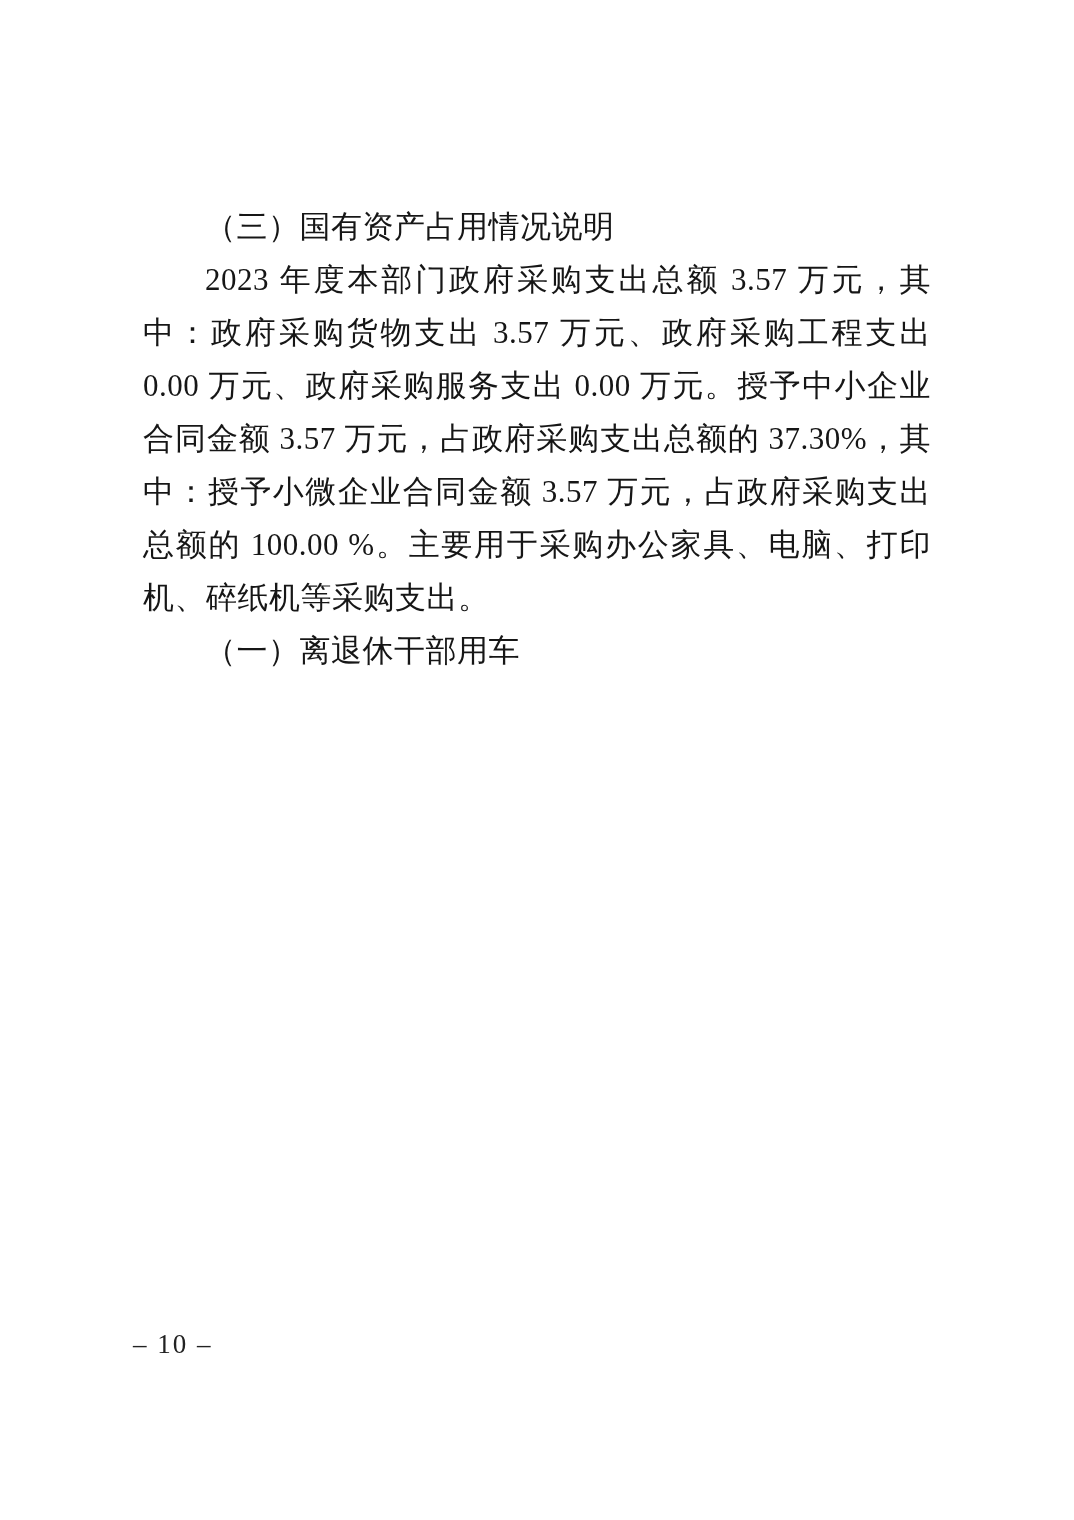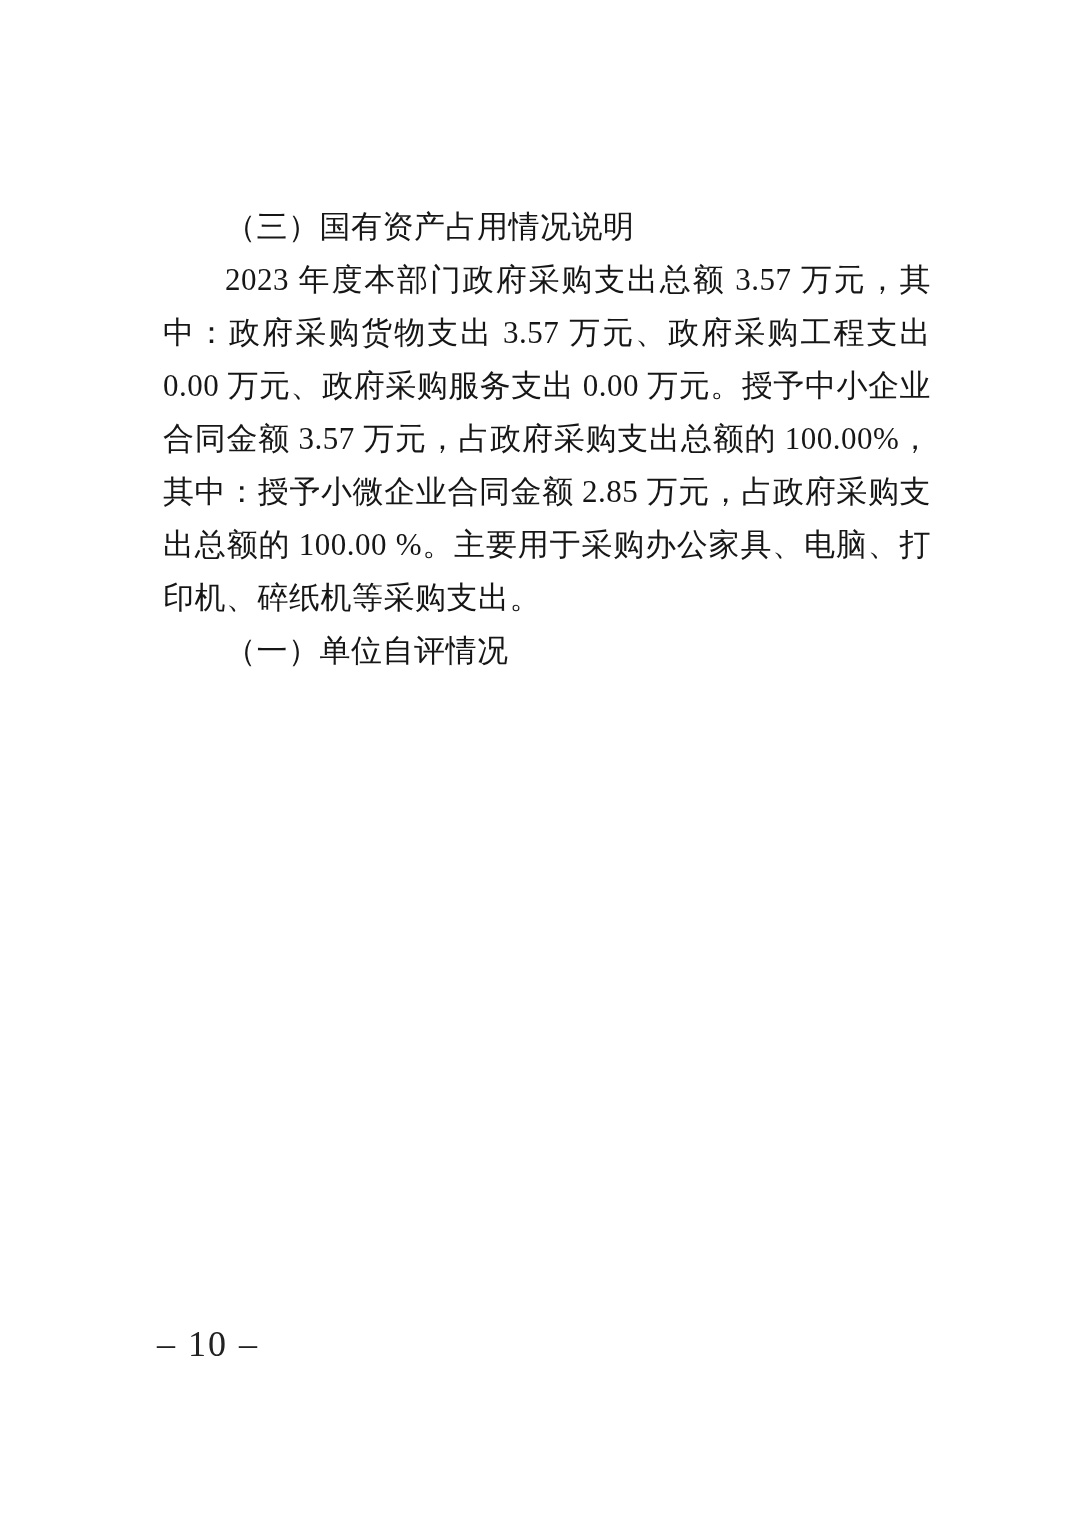--- a/index.html
+++ b/index.html
@@ -1,15 +1,15 @@
 <!DOCTYPE html>
 <html><head>
 <meta charset="utf-8">
 <style>
-  * { box-sizing: border-box; padding-left: 10px; }
+  * { box-sizing: border-box; }
   html, body { margin: 0; padding: 0; }
   body {
     width: 1074px;
     height: 1520px;
     background: #ffffff;
     position: relative;
     font-family: "Liberation Serif", "DejaVu Serif", serif;
     color: #161616;
     overflow: hidden;
   }
@@ -38,32 +38,32 @@
   .subheading {
     font-family: "Liberation Serif", "DejaVu Serif", serif;
   }
   .heading-bold {
     font-weight: 700;
     font-family: "Liberation Sans", "DejaVu Sans", sans-serif;
     letter-spacing: 1px;
   }
   .footer {
     position: absolute;
-    left: 147px;
+    left: 133px;
     top: 1328px;
-    font-size: 36px;
+    font-size: 27px;
     line-height: 32px;
     color: #222222;
     letter-spacing: 2px;
   }
 </style>
 </head>
 <body>
 
 <div class="page">
   <div class="content">
     <p class="subheading">（三）国有资产占用情况说明</p>
-    <p class="para">2023 年度本部门政府采购支出总额 3.57 万元，其中：政府采购货物支出 3.57 万元、政府采购工程支出 0.00 万元、政府采购服务支出 0.00 万元。授予中小企业合同金额 3.57 万元，占政府采购支出总额的 100.00%，其中：授予小微企业合同金额 2.85 万元，占政府采购支出总额的 100.00 %。主要用于采购办公家具、电脑、打印机、碎纸机等采购支出。</p>
-    <p class="subheading">（一）单位自评情况</p>
+    <p class="para">2023 年度本部门政府采购支出总额 3.57 万元，其中：政府采购货物支出 3.57 万元、政府采购工程支出 0.00 万元、政府采购服务支出 0.00 万元。授予中小企业合同金额 3.57 万元，占政府采购支出总额的 37.30%，其中：授予小微企业合同金额 3.57 万元，占政府采购支出总额的 100.00 %。主要用于采购办公家具、电脑、打印机、碎纸机等采购支出。</p>
+    <p class="subheading">（一）离退休干部用车</p>
   </div>
 
   <div class="footer">– 10 –</div>
 </div>
 
 </body></html>

